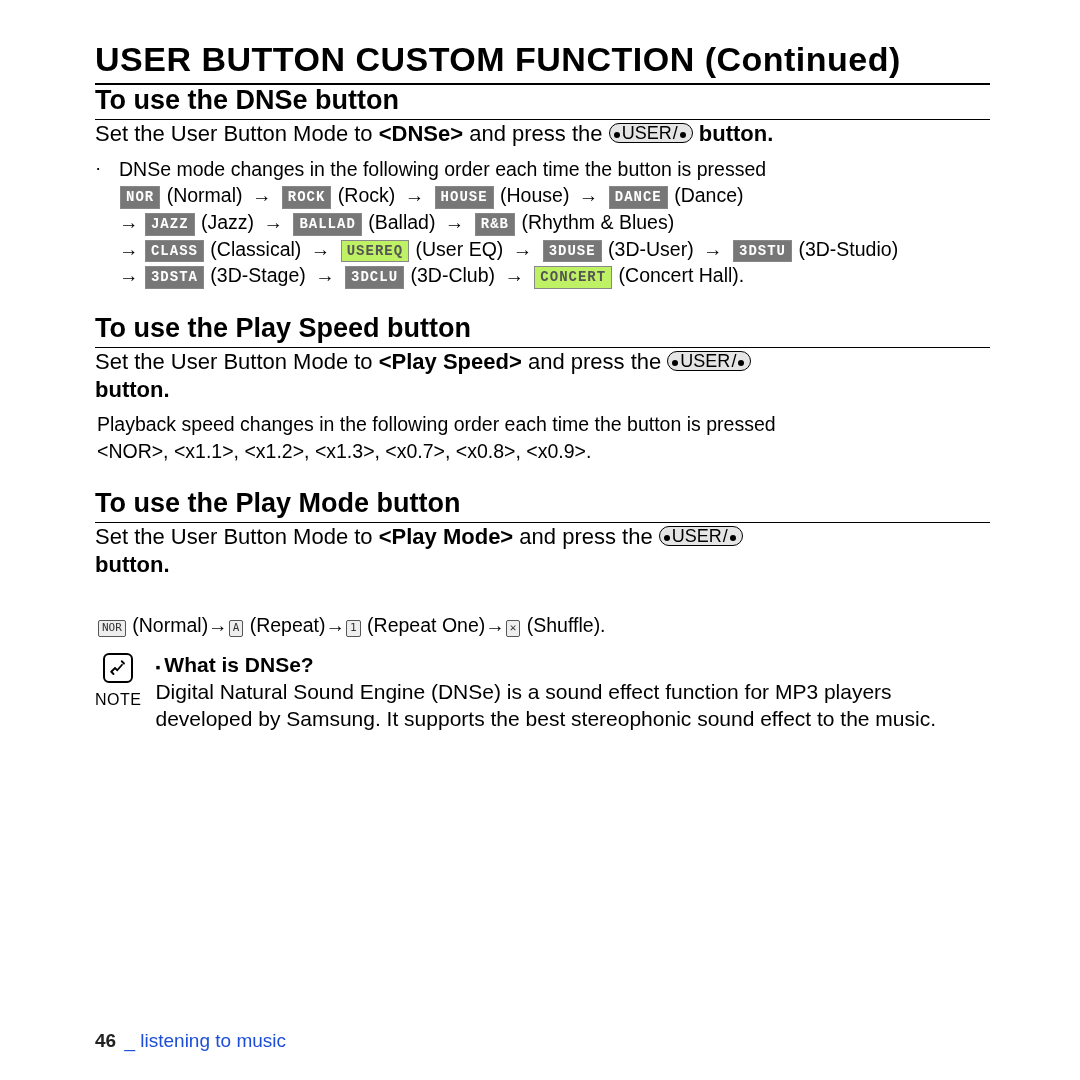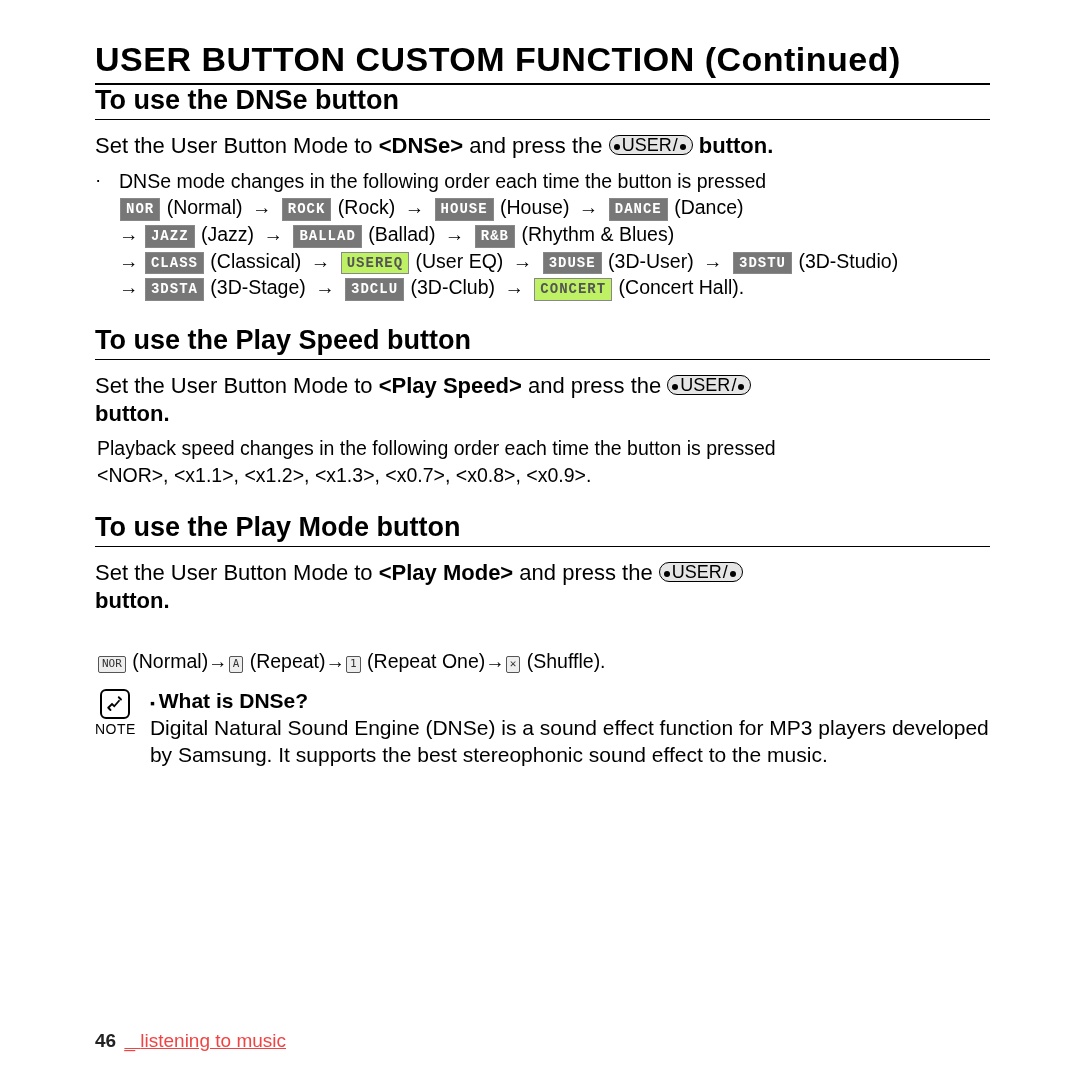--- a/index.html
+++ b/index.html
@@ -1,20 +1,20 @@
 <!DOCTYPE html>
 <html><head>
 <meta charset="utf-8">
 <style>
   * { margin: 0; padding: 0; box-sizing: border-box; }
   html, body { width: 1080px; height: 1080px; background: #fff; font-family: Arial, Helvetica, sans-serif; color: #000; }
   .page { padding: 40px 90px 28px 95px; height: 100%; position: relative; }
   h1 { font-size: 34px; font-weight: bold; border-bottom: 2px solid #000; padding-bottom: 4px; letter-spacing: 0.5px; }
   .section { margin-bottom: 24px; }
-  h2 { font-size: 27px; font-weight: bold; border-bottom: 1.5px solid #000; padding-bottom: 3px; margin-bottom: 12px; }
+  h2 { font-size: 27px; font-weight: bold; border-bottom: 1.5px solid #000; padding-bottom: 3px; }
   .lead { font-size: 22px; line-height: 1.25; margin-bottom: 8px; }
   .lead b { font-weight: bold; }
   .user-btn {
     display: inline-block;
     border: 1.5px solid #000;
     border-radius: 10px;
     padding: 0 6px 0 4px;
     font-size: 18px;
     line-height: 18px;
     vertical-align: 2px;
@@ -43,27 +43,27 @@
   .lbl.outline { background: #bef264; color: #555; border: 1.5px solid #888; }
   .lbl.dark { background: #777; }
   .arrow { margin: 0 4px; }
   .note-block { display: flex; align-items: flex-start; gap: 14px; margin-top: 12px; }
   .note-icon-wrap { display:flex; flex-direction:column; align-items:center; padding-top: 2px;}
   .note-icon {
     width: 30px; height: 30px; border: 2px solid #000; border-radius: 6px;
     display: flex; align-items: center; justify-content: center;
   }
   .note-icon svg { width: 18px; height: 18px; }
-  .note-label { font-size: 14px; margin-top: 2px; letter-spacing: 0.5px;}
+  .note-label { font-size: 16px; margin-top: 8px; letter-spacing: 0.5px;}
   .note-body { font-size: 21px; line-height: 1.3; }
   .note-body .hd { font-weight: bold; }
   .note-body .hd::before { content: "▪ "; font-size: 14px; }
   .footer { position: absolute; bottom: 28px; left: 95px; font-size: 19px; color: #444; }
   .footer .pn { font-weight: bold; color: #222; }
-  .footer .us { color: #ef4444; margin-left: 3px; text-decoration: underline; }
+  .footer .us { color: #1d4ed8; margin-left: 3px; }
   .mode-icon { display:inline-block; border:1.5px solid #555; background:#eee; color:#333; font-size:11px; padding:0 3px; font-family:monospace; vertical-align:1px; margin:0 1px; border-radius:2px;}
 </style>
 </head>
 <body>
 
 <div class="page">
 
   <h1>USER BUTTON CUSTOM FUNCTION (Continued)</h1>
 
   <div class="section">

